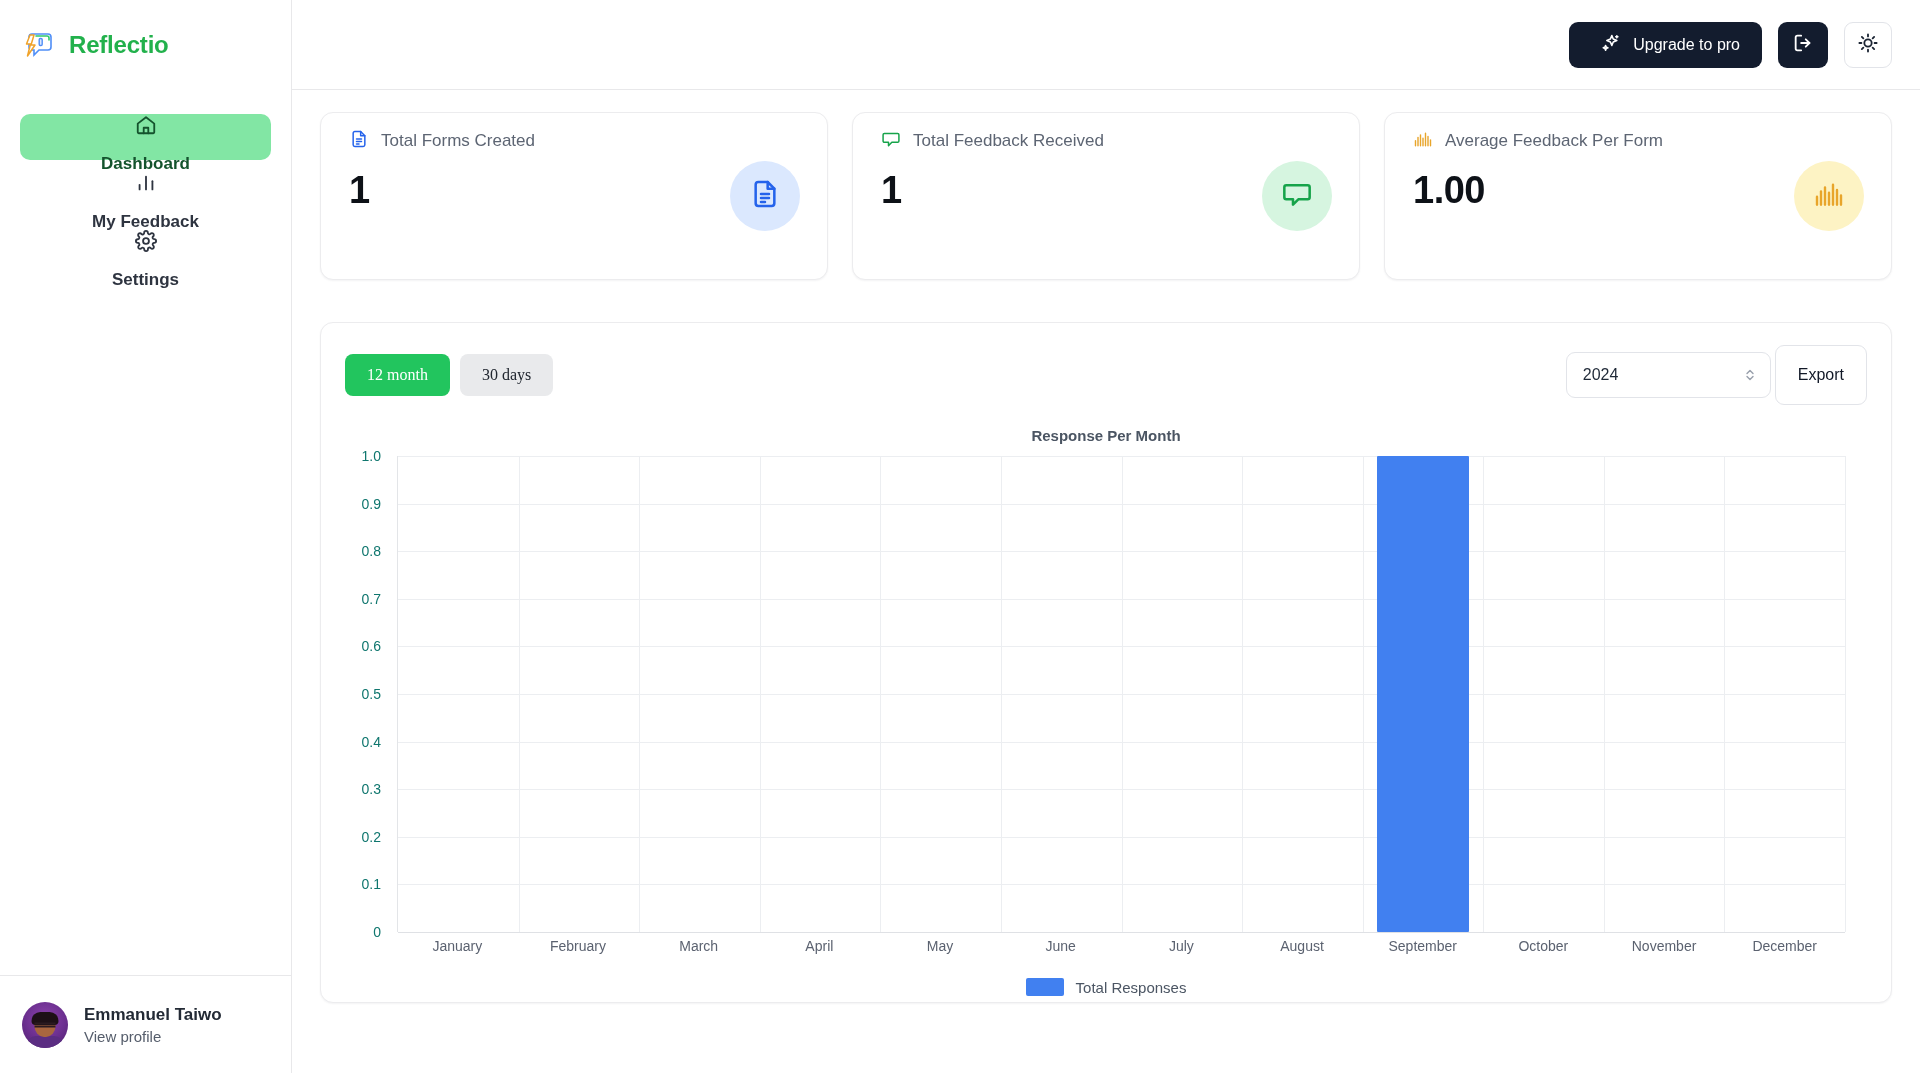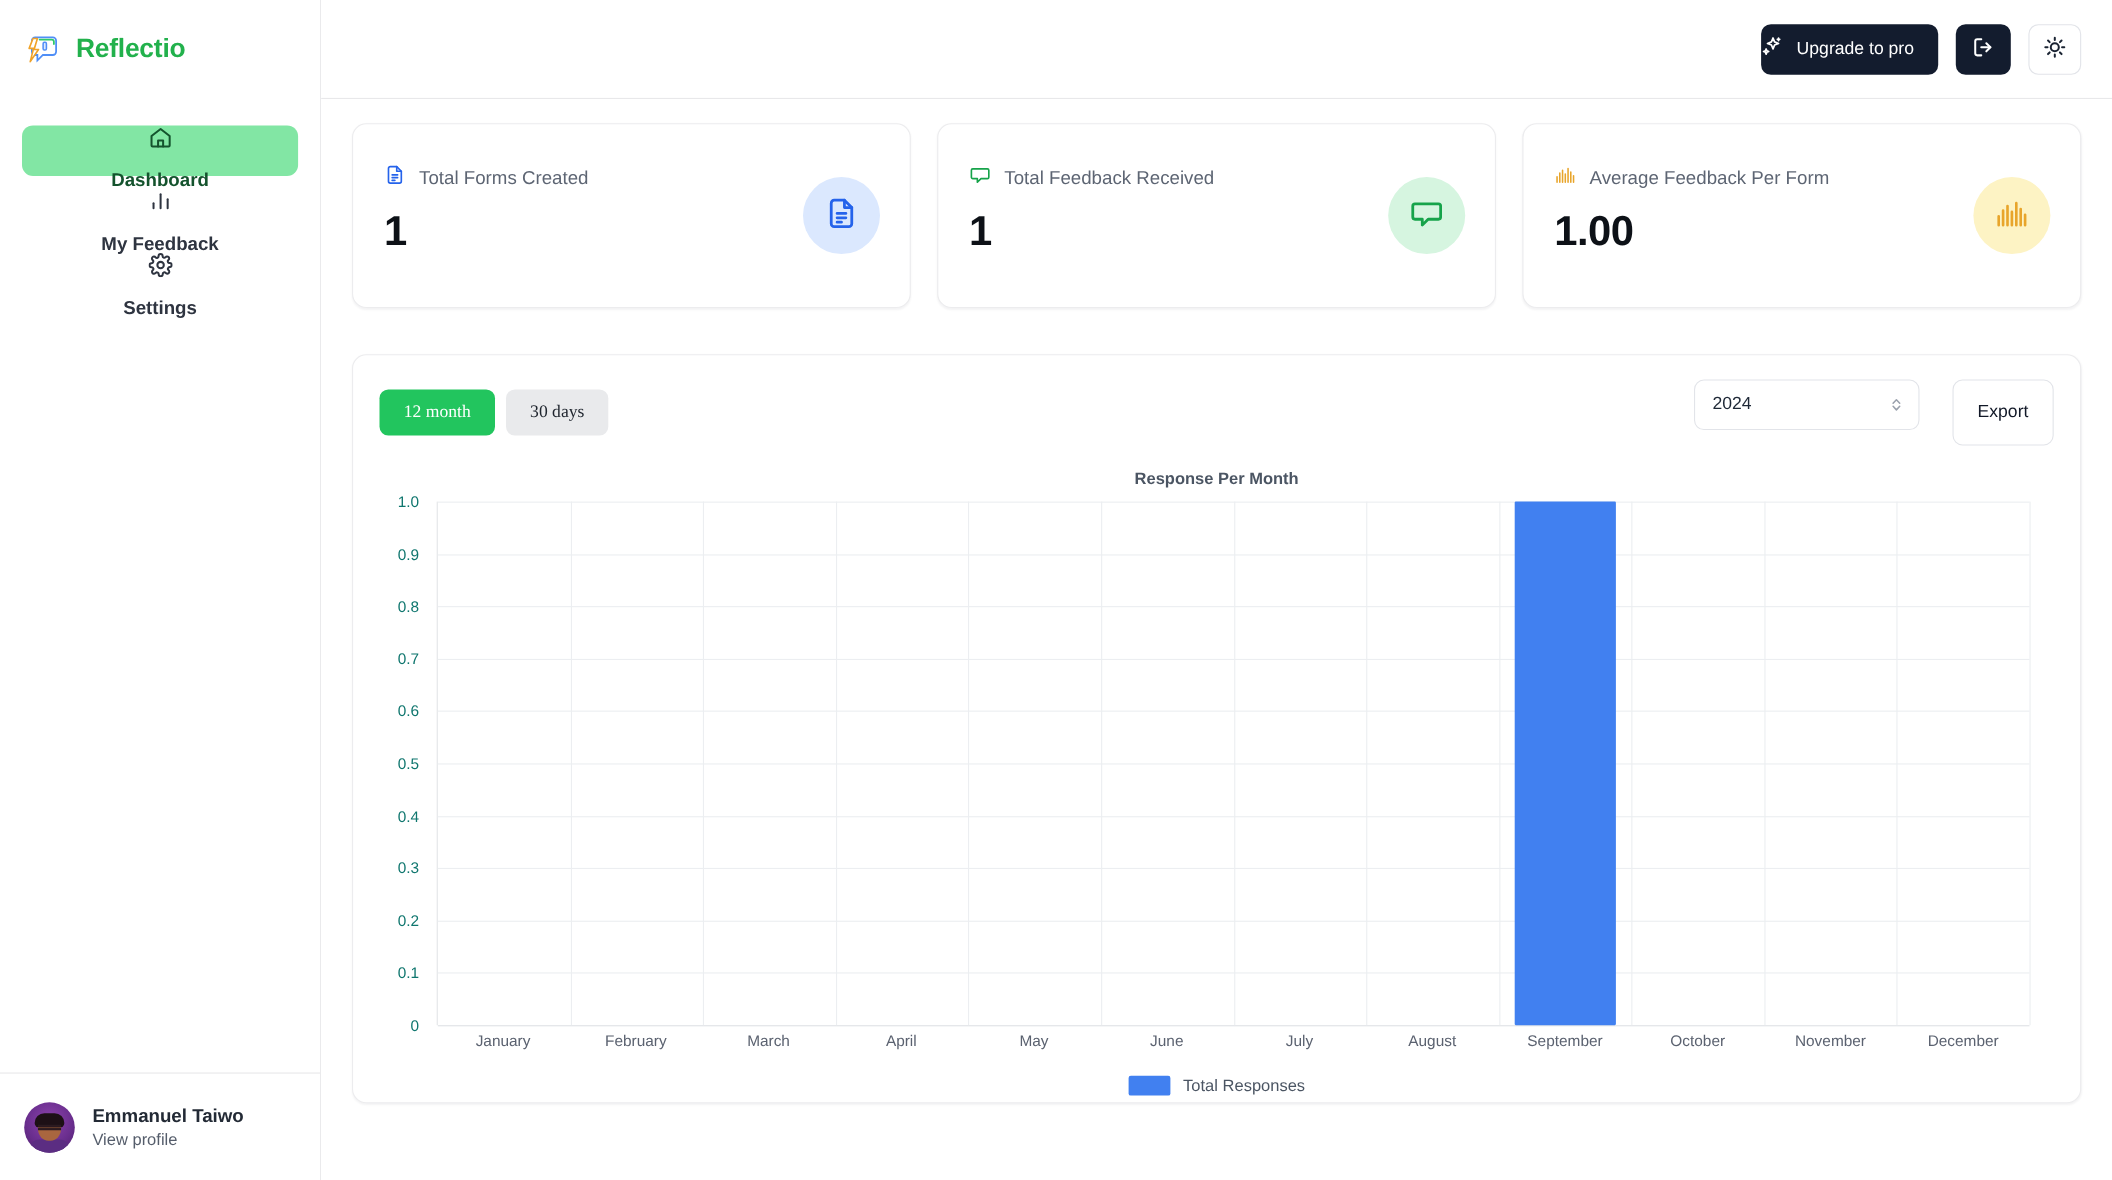--- a/index.html
+++ b/index.html
@@ -71,41 +71,41 @@
 
   
   .main { flex: 1 1 auto; display: flex; flex-direction: column; min-width: 0; background: #fff; }
   .topbar {
     height: 90px; border-bottom: 1px solid #e8e8ea;
     display: flex; align-items: center; justify-content: flex-end;
     padding: 0 28px; gap: 16px;
   }
   .btn-pro {
     display:flex; align-items:center; gap: 12px;
-    height: 46px; padding: 0 22px 0 0;
+    height: 46px; padding: 0 22px 0 32px;
     background: #131c2e; color: #fff; border: none; border-radius: 9px;
     font-size: 16px; font-family: inherit; cursor: pointer;
   }
   .icon-btn-dark {
     width: 50px; height: 46px; background: #131c2e; border: none; border-radius: 9px;
     display:flex; align-items:center; justify-content:center; cursor:pointer;
   }
   .icon-btn-light {
     width: 48px; height: 46px; background: #fff; border: 1px solid #e2e4e9; border-radius: 9px;
     display:flex; align-items:center; justify-content:center; cursor:pointer;
   }
 
   .content { padding: 22px 28px 0 28px; }
 
   .cards { display: flex; gap: 24px; }
   .card {
     flex: 1 1 0; min-width: 0; height: 168px;
     background: #fff; border: 1px solid #ececee; border-radius: 13px;
     box-shadow: 0 1px 2px rgba(16,24,40,.05);
-    padding: 36px 28px; position: relative; overflow: hidden;
+    padding: 16px 28px; position: relative; overflow: hidden;
   }
   .card-head { display:flex; align-items:center; gap: 12px; }
   .card-label { font-size: 17px; color: #5d6573; }
   .card-value { margin-top: 16px; font-size: 38px; font-weight: 700; color: #0d1117; letter-spacing:-0.5px; }
   .card-badge {
     position:absolute; right: 27px; top: 50%; transform: translateY(-50%);
     width: 70px; height: 70px; border-radius: 50%;
     display:flex; align-items:center; justify-content:center;
   }
   .badge-blue  { background: #dbe8fe; }
@@ -120,21 +120,21 @@
     padding: 22px 24px 26px 24px;
   }
   .panel-toolbar { display:flex; align-items:center; justify-content:space-between; }
   .seg { display:flex; gap: 10px; }
   .seg-btn {
     height: 42px; padding: 0 22px; border-radius: 8px; border: none;
     font-size: 16px; font-family: Liberation Serif, serif; cursor: pointer;
     background: #e9eaec; color: #20262f;
   }
   .seg-btn.active { background: #22c55e; color: #ffffff; }
-  .tool-right { display:flex; align-items:flex-start; gap: 30px; }
+  .tool-right { display:flex; align-items:center; gap: 4px; }
   .year-select {
     position: relative; width: 205px; height: 46px;
     border: 1px solid #e2e4e9; border-radius: 9px; background:#fff;
     display:flex; align-items:center; padding: 0 16px; cursor:pointer;
     font-size: 16px; color: #1f2937;
   }
   .year-select .chev {
     position:absolute; right: 14px; top:50%; transform: translateY(-50%);
     display:flex; flex-direction:column; gap:3px; color:#9aa1ad;
   }

